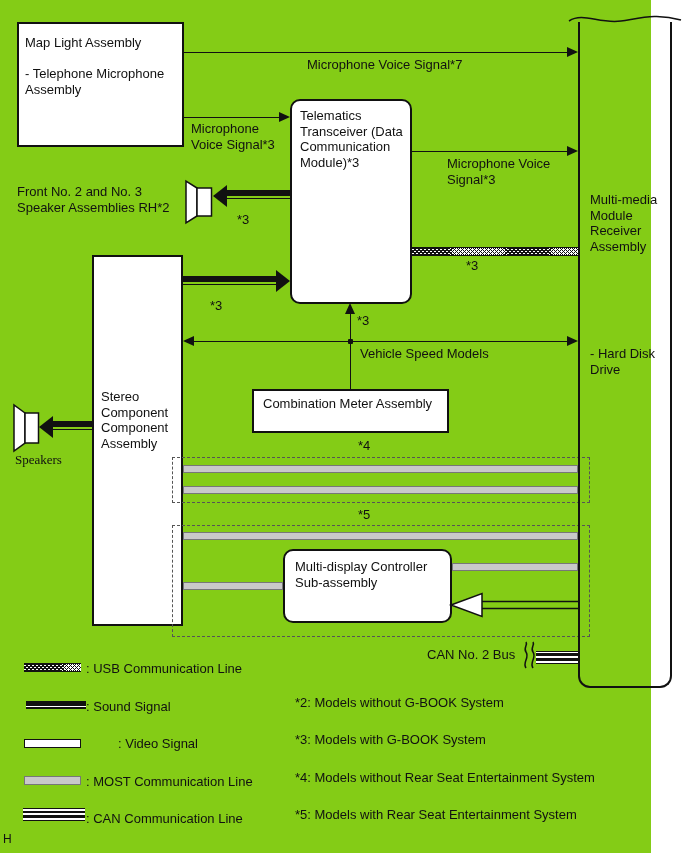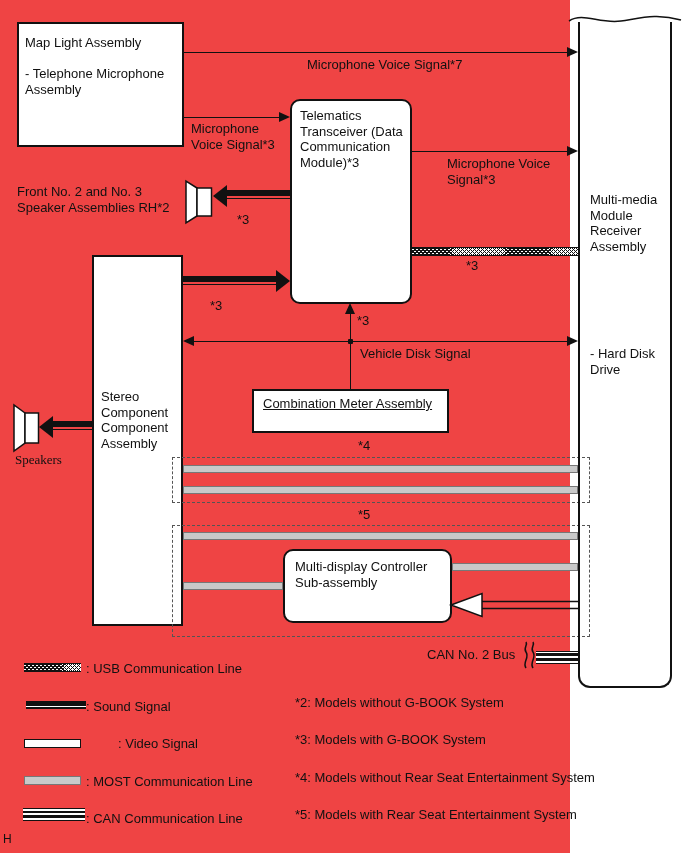--- a/index.html
+++ b/index.html
@@ -1,17 +1,17 @@
 <!DOCTYPE html>
 <html><head>
 <meta charset="utf-8">
 <style>
   html,body{margin:0;padding:0;background:#fff;}
   #canvas{
-    position:relative;width:570px;height:853px;background:#ef4444;
+    position:relative;width:651px;height:853px;background:#84cc16;
     font-family:"Liberation Sans","DejaVu Sans",sans-serif;
     font-size:13px;line-height:15.5px;color:#111;
   }
   .box{position:absolute;border:2px solid #111;background:#fff;box-sizing:border-box;}
   .box.rounded{border-radius:10px;}
   .dashed{position:absolute;border:1px dashed #555;background:transparent;box-sizing:border-box;}
   .txt{position:absolute;}
   .nowrap{white-space:nowrap;}
   .hline{position:absolute;height:1px;background:#111;}
   .vline{position:absolute;width:1px;background:#111;}
@@ -117,31 +117,31 @@
 
   <div class="txt" style="left:25px;top:35px;width:155px;">Map Light Assembly</div>
   <div class="txt" style="left:25px;top:66px;width:155px;">- Telephone Microphone Assembly</div>
 
   <div class="txt" style="left:300px;top:108px;width:108px;">Telematics Transceiver (Data Communication Module)*3</div>
 
   <div class="txt" style="left:590px;top:192px;width:82px;">Multi-media Module Receiver Assembly</div>
   <div class="txt" style="left:590px;top:346px;width:82px;">- Hard Disk Drive</div>
 
   <div class="txt" style="left:101px;top:389px;width:80px;">Stereo Component Component Assembly</div>
-  <div class="txt nowrap" style="left:263px;top:396px;text-decoration:underline;">Combination Meter Assembly</div>
+  <div class="txt nowrap" style="left:263px;top:396px;">Combination Meter Assembly</div>
   <div class="txt" style="left:295px;top:559px;width:152px;">Multi-display Controller Sub-assembly</div>
 
   <div class="txt" style="left:17px;top:184px;width:175px;">Front No. 2 and No. 3 Speaker Assemblies RH*2</div>
   <div class="txt nowrap" style="left:15px;top:452px;font-family:Liberation Serif, serif;">Speakers</div>
 
   <div class="txt nowrap" style="left:307px;top:57px;">Microphone Voice Signal*7</div>
   <div class="txt" style="left:191px;top:121px;width:100px;">Microphone Voice Signal*3</div>
   <div class="txt" style="left:447px;top:156px;width:105px;">Microphone Voice Signal*3</div>
 
-  <div class="txt nowrap" style="left:360px;top:346px;">Vehicle Disk Signal</div>
+  <div class="txt nowrap" style="left:360px;top:346px;">Vehicle Speed Models</div>
   <div class="txt nowrap" style="left:427px;top:647px;text-align:center;">CAN No. 2 Bus</div>
 
   <div class="txt nowrap" style="left:237px;top:212px;">*3</div>
   <div class="txt nowrap" style="left:210px;top:298px;">*3</div>
   <div class="txt nowrap" style="left:466px;top:258px;">*3</div>
   <div class="txt nowrap" style="left:357px;top:313px;">*3</div>
   <div class="txt nowrap" style="left:358px;top:438px;">*4</div>
   <div class="txt nowrap" style="left:358px;top:507px;">*5</div>
 
   <div class="usbband" style="left:24px;top:663px;width:57px;"></div>

